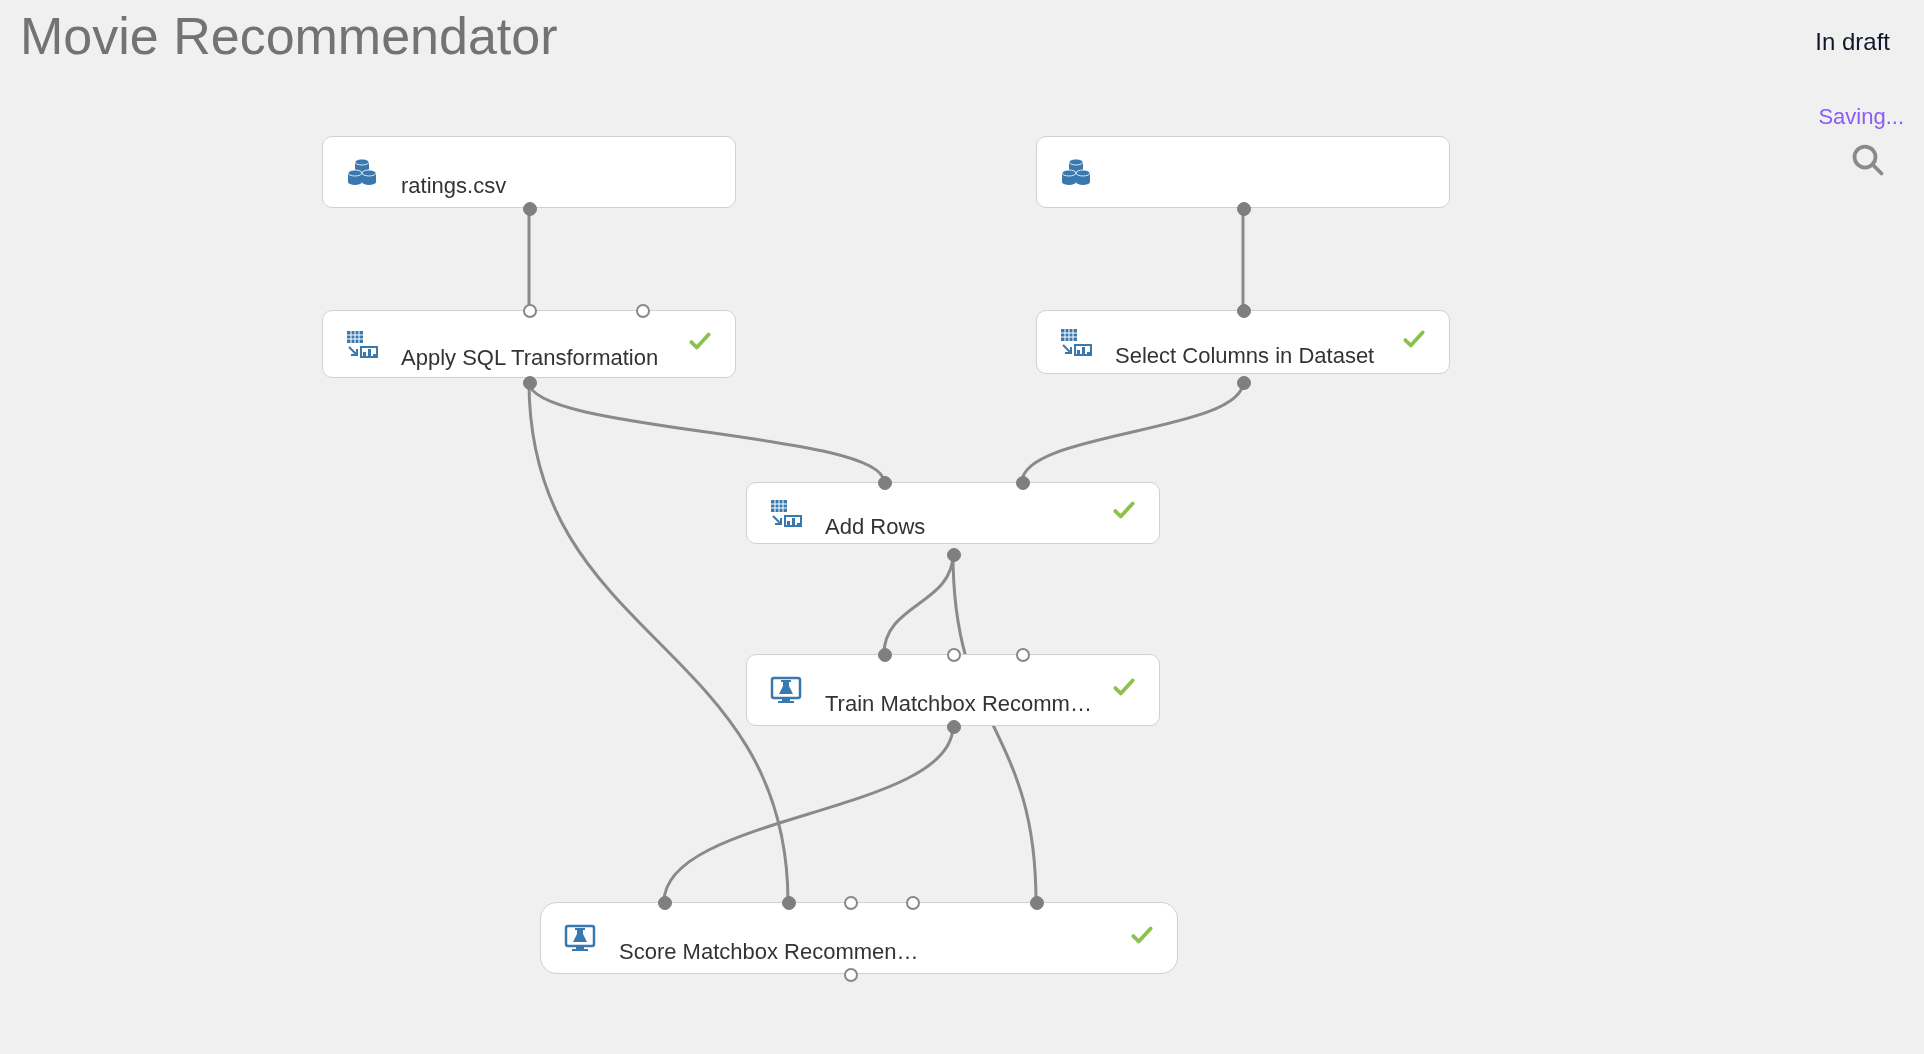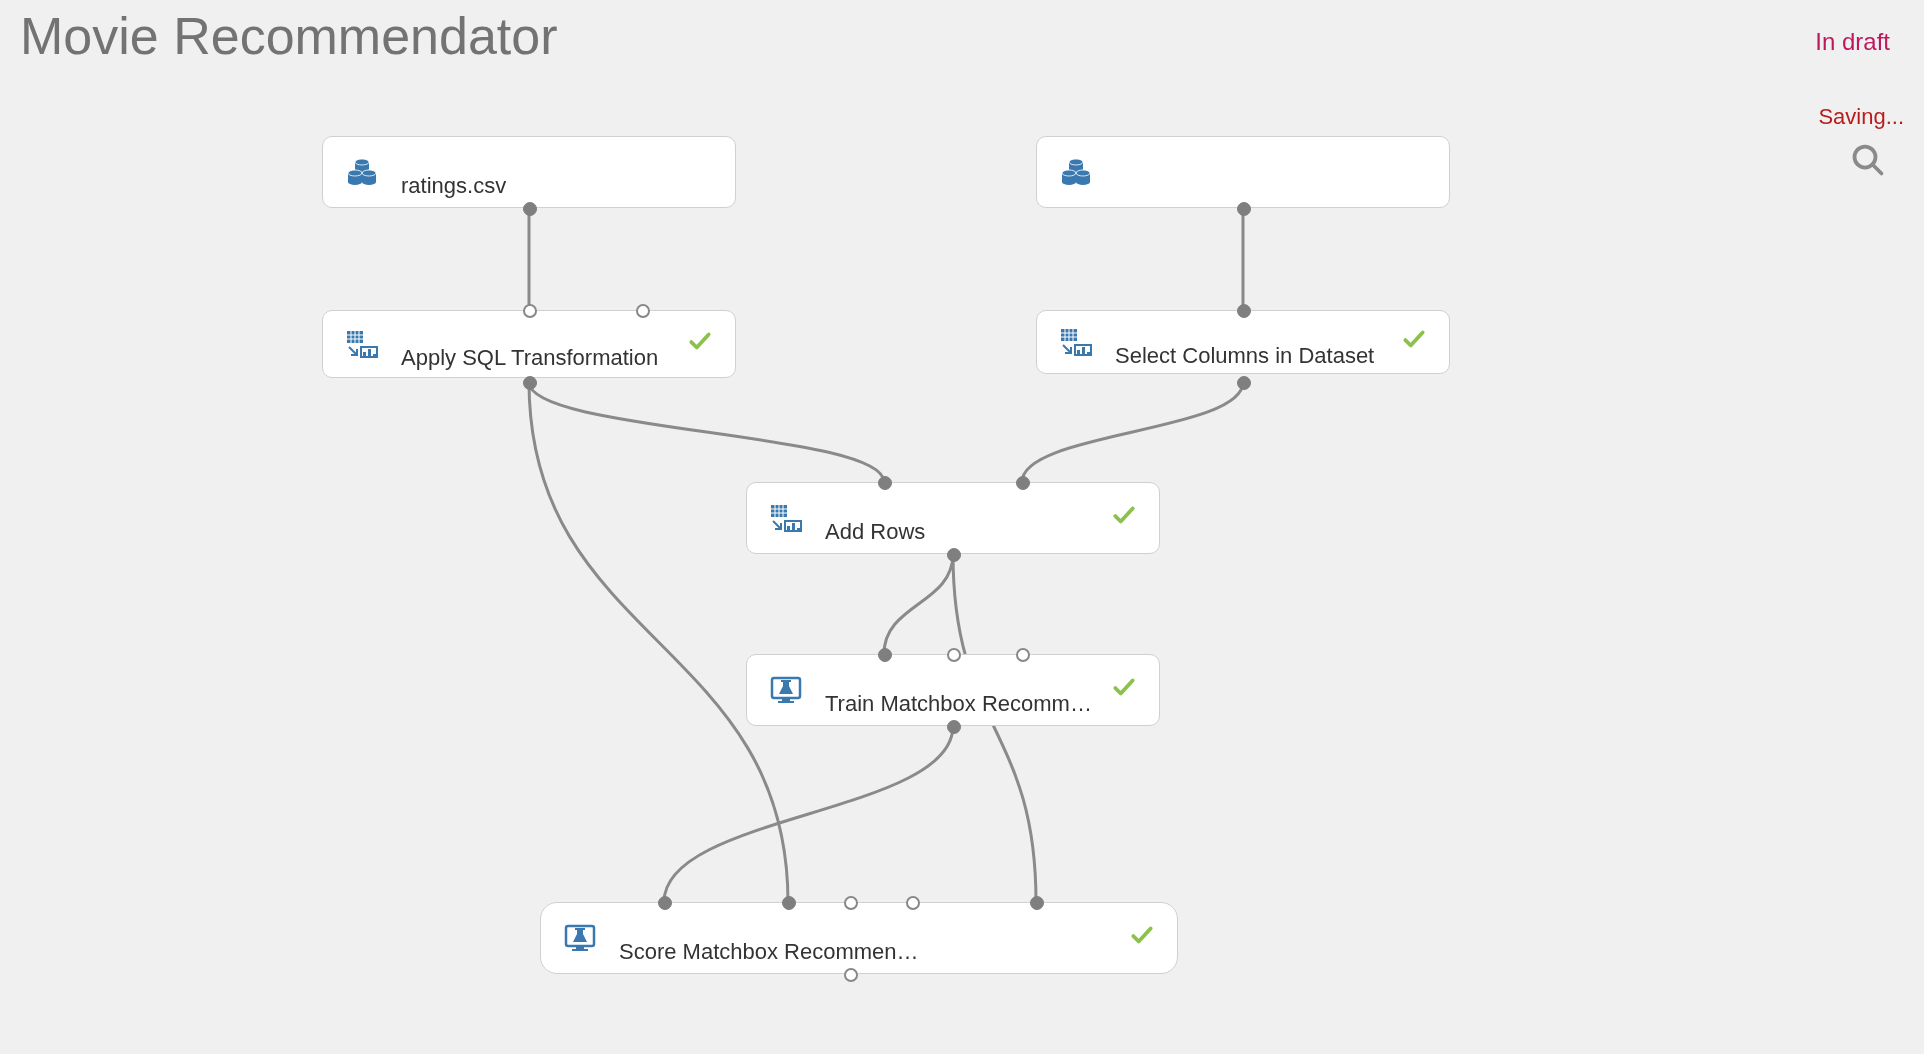--- a/index.html
+++ b/index.html
@@ -18,29 +18,29 @@
     top: 6px;
     font-size: 52px;
     font-weight: 300;
     color: #737373;
   }
   .status-draft {
     position: absolute;
     right: 34px;
     top: 28px;
     font-size: 24px;
-    color: #be185d;
+    color: #0f172a;
     font-weight: 400;
   }
   .status-saving {
     position: absolute;
     right: 20px;
     top: 104px;
     font-size: 22px;
-    color: #b91c1c;
+    color: #8b5cf6;
     text-align: right;
   }
   .search-btn {
     position: absolute;
     right: 36px;
     top: 142px;
     width: 38px;
     height: 38px;
     color: #8a8a8a;
     cursor: pointer;
@@ -222,21 +222,21 @@
       <rect x="28" y="25" width="3" height="3" fill="#3a78b0"></rect>
     </svg>
         </span>
         <span class="label">Select Columns in Dataset</span>
         <span class="check"><svg width="26" height="26" viewBox="0 0 24 24">
     <path d="M 4 13 L 9 18 L 20 6" fill="none" stroke="#8bc34a" stroke-width="3.5" stroke-linecap="round" stroke-linejoin="round"></path>
   </svg></span>
         <div class="port" style="left: 200px; top: -7px;"></div>
         <div class="port" style="left: 200px; top: 65px;"></div>
       </div>
-      <div class="node" style="left: 746px; top: 482px; width: 414px; height: 72px;">
+      <div class="node" style="left: 746px; top: 482px; width: 414px; height: 62px;">
         <span class="icon">
           <svg width="34" height="30" viewBox="0 0 34 30">
       <rect x="2" y="2" width="16" height="12" fill="#3a78b0"></rect>
       <line x1="6" y1="2" x2="6" y2="14" stroke="#fff" stroke-width="1"></line>
       <line x1="10" y1="2" x2="10" y2="14" stroke="#fff" stroke-width="1"></line>
       <line x1="14" y1="2" x2="14" y2="14" stroke="#fff" stroke-width="1"></line>
       <line x1="2" y1="6" x2="18" y2="6" stroke="#fff" stroke-width="1"></line>
       <line x1="2" y1="10" x2="18" y2="10" stroke="#fff" stroke-width="1"></line>
       <path d="M 4 18 L 12 26 M 6 26 L 12 26 L 12 20" fill="none" stroke="#3a78b0" stroke-width="2"></path>
       <rect x="16" y="18" width="16" height="10" fill="none" stroke="#3a78b0" stroke-width="2"></rect>

